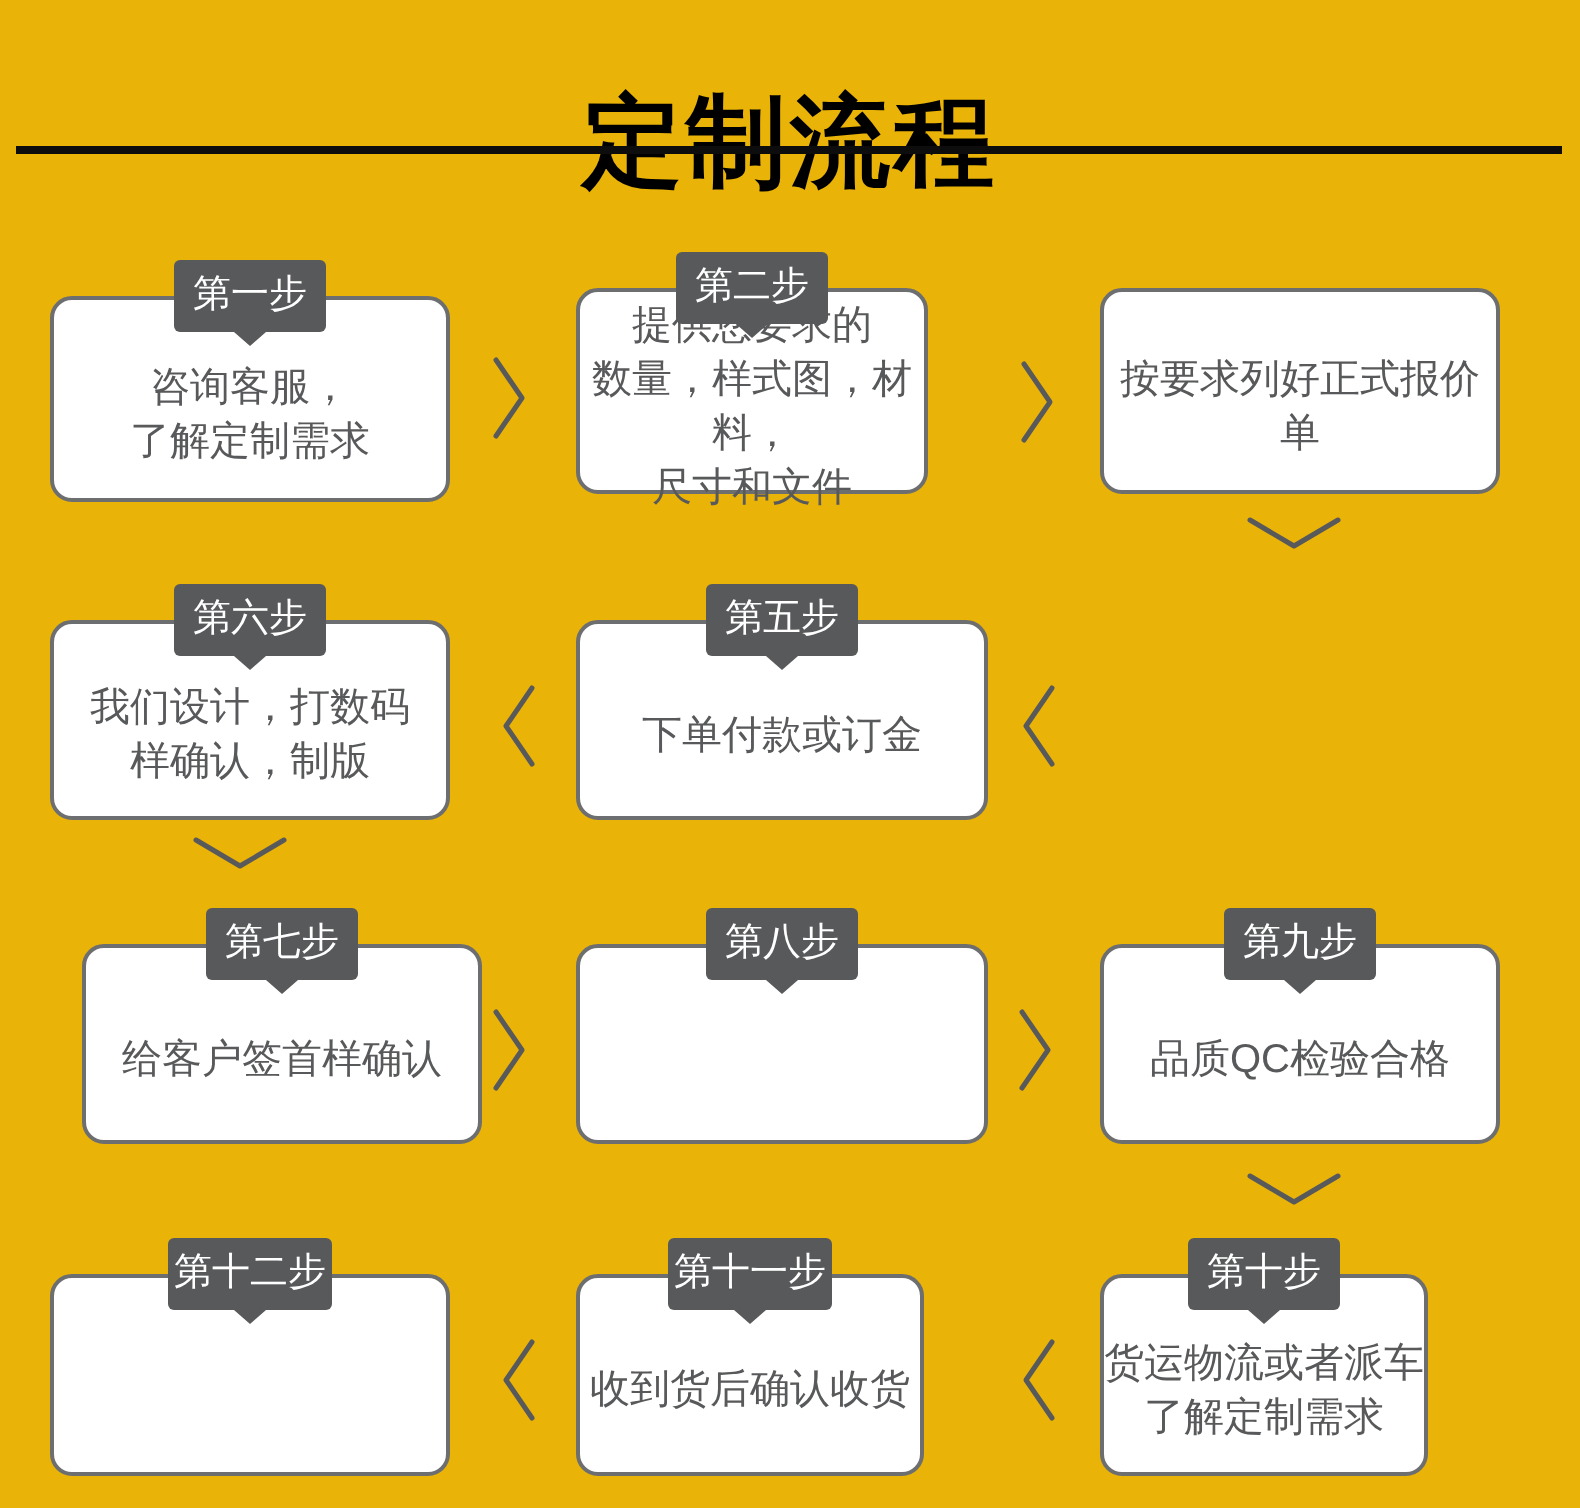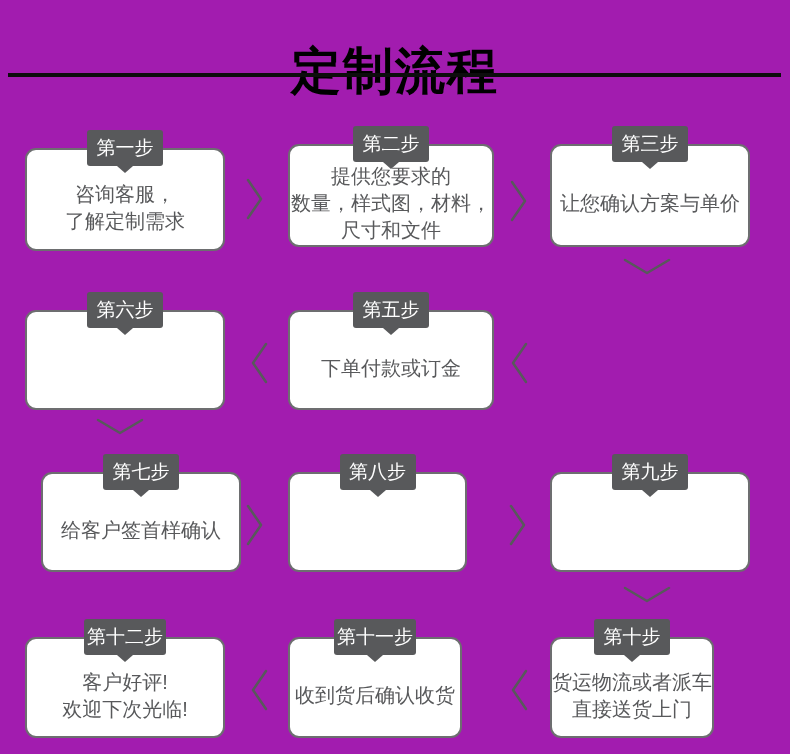--- a/index.html
+++ b/index.html
@@ -5,21 +5,21 @@
   html, body {
     margin: 0;
     padding: 0;
     background: #ffffff;
     font-family: "Liberation Sans", "DejaVu Sans", sans-serif;
   }
   .page {
     position: relative;
     width: 790px;
     height: 754px;
-    background: #a21caf;
+    background: #eab308;
     overflow: hidden;
   }
   .title {
     position: absolute;
     top: 4px;
     left: 0;
     right: 0;
     text-align: center;
     font-size: 50px;
     font-weight: 900;
@@ -93,63 +93,63 @@
 <div class="page">
 
   <h1 class="title">定制流程</h1>
   <div class="rule"></div>
 
   <div class="cell" style="left:25px;top:148px;width:200px;height:103px">
     <span class="badge">第一步</span>
     <div class="body">咨询客服，
 了解定制需求</div>
   </div>
-  <div class="cell" style="left:288px;top:144px;width:206px;height:103px">
+  <div class="cell" style="left:288px;top:144px;width:176px;height:103px">
     <span class="badge">第二步</span>
     <div class="body">提供您要求的
 数量，样式图，材料，
 尺寸和文件</div>
   </div>
   <div class="cell" style="left:550px;top:144px;width:200px;height:103px">
-    <span class="badge">第三步</span>
-    <div class="body">让您确认方案与单价</div>
+    <div class="body">按要求列好正式报价单</div>
   </div>
 
   <div class="cell" style="left:288px;top:310px;width:206px;height:100px">
     <span class="badge">第五步</span>
     <div class="body">下单付款或订金</div>
   </div>
   <div class="cell" style="left:25px;top:310px;width:200px;height:100px">
     <span class="badge">第六步</span>
+    <div class="body">我们设计，打数码
+样确认，制版</div>
   </div>
 
   <div class="cell" style="left:41px;top:472px;width:200px;height:100px">
     <span class="badge">第七步</span>
     <div class="body">给客户签首样确认</div>
   </div>
-  <div class="cell" style="left:288px;top:472px;width:179px;height:100px">
+  <div class="cell" style="left:288px;top:472px;width:206px;height:100px">
     <span class="badge">第八步</span>
   </div>
   <div class="cell" style="left:550px;top:472px;width:200px;height:100px">
     <span class="badge">第九步</span>
+    <div class="body">品质QC检验合格</div>
   </div>
 
   <div class="cell" style="left:550px;top:637px;width:164px;height:101px">
     <span class="badge">第十步</span>
     <div class="body">货运物流或者派车
-直接送货上门</div>
+了解定制需求</div>
   </div>
   <div class="cell" style="left:288px;top:637px;width:174px;height:101px">
     <span class="badge">第十一步</span>
     <div class="body">收到货后确认收货</div>
   </div>
   <div class="cell" style="left:25px;top:637px;width:200px;height:101px">
     <span class="badge">第十二步</span>
-    <div class="body">客户好评!
-欢迎下次光临!</div>
   </div>
 
   <span class="arrow" style="left:245px;top:177px">
     <svg width="20" height="44" viewBox="0 0 20 44">
         <polyline points="3,3 16,22 3,41" fill="none" stroke="#58595b" stroke-width="2.5" stroke-linecap="round" stroke-linejoin="round"></polyline>
       </svg>
   </span>
   <span class="arrow" style="left:509px;top:179px">
     <svg width="20" height="44" viewBox="0 0 20 44">
         <polyline points="3,3 16,22 3,41" fill="none" stroke="#58595b" stroke-width="2.5" stroke-linecap="round" stroke-linejoin="round"></polyline>

